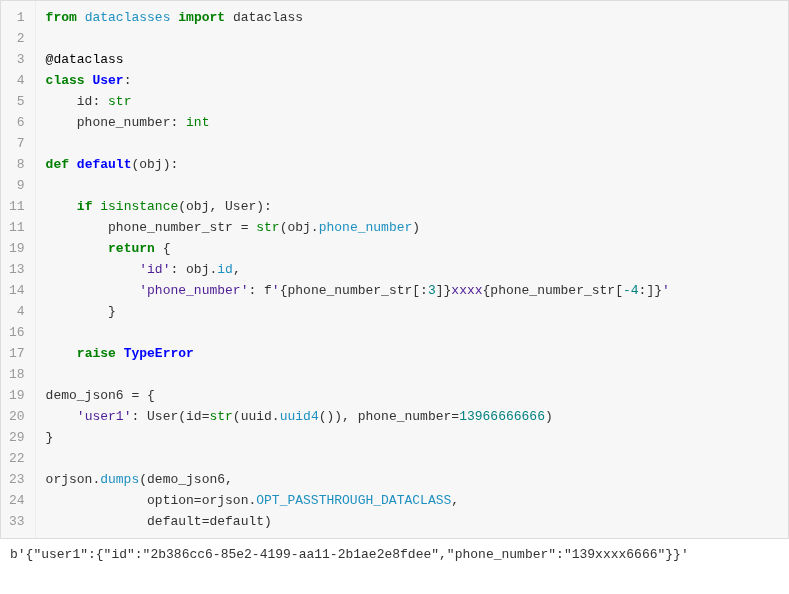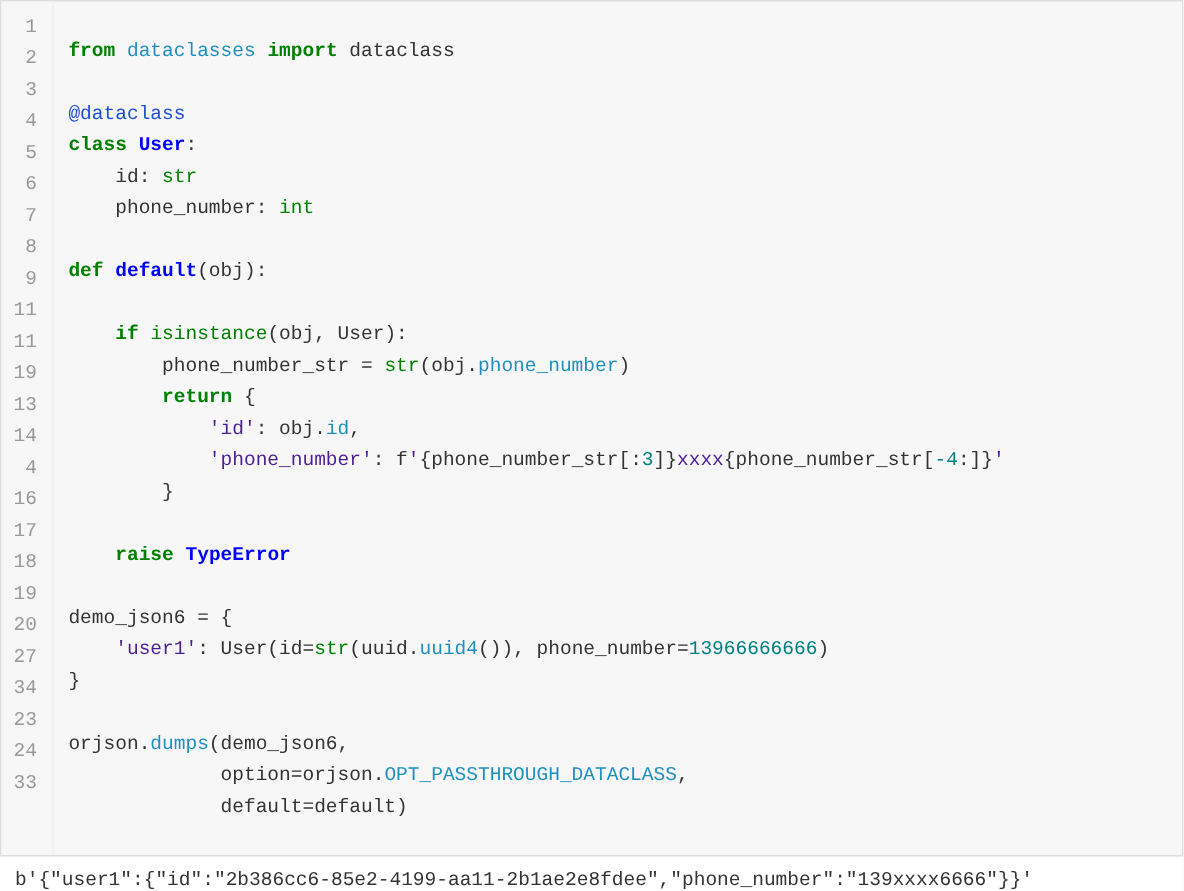--- a/index.html
+++ b/index.html
@@ -21,39 +21,39 @@
       padding: 6px 10px 6px 8px;
       user-select: none;
       border-right: 1px solid #eee;
       min-width: 34px;
     }
     .gutter-line {
       height: 21px;
       line-height: 21px;
     }
     .code-area {
-      padding: 22px 10px;
+      padding: 6px 10px;
       flex: 1;
       white-space: pre;
       overflow-x: auto;
     }
     .code-line {
       height: 21px;
       line-height: 21px;
     }
     .output-block {
       font-family: Consolas, Monaco, 'Courier New', monospace;
       font-size: 13px;
       padding: 8px 10px;
       color: #333;
       white-space: pre;
     }
     .k-keyword { color: #008000; font-weight: bold; }
     .k-class { color: #0000ff; font-weight: bold; }
-    .k-decorator { color: #1d4ed8; margin-top: 44px; }
+    .k-decorator { color: #000000; margin-top: 44px; }
     .k-string { color: #4c1d95; }
     .k-number { color: #008080; }
     .k-attr { color: #1e90c0; }
     .k-builtin { color: #008000; }
     .k-plain { color: #333; }
   </style>
 </head>
 <body>
 
 <div class="code-block">
@@ -71,22 +71,22 @@
       <div class="gutter-line">11</div>
       <div class="gutter-line">19</div>
       <div class="gutter-line">13</div>
       <div class="gutter-line">14</div>
       <div class="gutter-line">4</div>
       <div class="gutter-line">16</div>
       <div class="gutter-line">17</div>
       <div class="gutter-line">18</div>
       <div class="gutter-line">19</div>
       <div class="gutter-line">20</div>
-      <div class="gutter-line">27</div>
-      <div class="gutter-line">34</div>
+      <div class="gutter-line">29</div>
+      <div class="gutter-line">22</div>
       <div class="gutter-line">23</div>
       <div class="gutter-line">24</div>
       <div class="gutter-line">33</div>
     </div>
   <div class="code-area" id="code-area"><div class="code-line"><span class="k-keyword">from</span><span class="k-plain"> </span><span class="k-attr">dataclasses</span><span class="k-plain"> </span><span class="k-keyword">import</span><span class="k-plain"> </span><span class="k-plain">dataclass</span></div><div class="code-line">&nbsp;</div><div class="code-line"><span class="k-decorator">@dataclass</span></div><div class="code-line"><span class="k-keyword">class</span><span class="k-plain"> </span><span class="k-class">User</span><span class="k-plain">:</span></div><div class="code-line"><span class="k-plain">    id: </span><span class="k-builtin">str</span></div><div class="code-line"><span class="k-plain">    phone_number: </span><span class="k-builtin">int</span></div><div class="code-line">&nbsp;</div><div class="code-line"><span class="k-keyword">def</span><span class="k-plain"> </span><span class="k-class">default</span><span class="k-plain">(obj):</span></div><div class="code-line">&nbsp;</div><div class="code-line"><span class="k-plain">    </span><span class="k-keyword">if</span><span class="k-plain"> </span><span class="k-builtin">isinstance</span><span class="k-plain">(obj, User):</span></div><div class="code-line"><span class="k-plain">        phone_number_str = </span><span class="k-builtin">str</span><span class="k-plain">(obj.</span><span class="k-attr">phone_number</span><span class="k-plain">)</span></div><div class="code-line"><span class="k-plain">        </span><span class="k-keyword">return</span><span class="k-plain"> {</span></div><div class="code-line"><span class="k-plain">            </span><span class="k-string">'id'</span><span class="k-plain">: obj.</span><span class="k-attr">id</span><span class="k-plain">,</span></div><div class="code-line"><span class="k-plain">            </span><span class="k-string">'phone_number'</span><span class="k-plain">: f</span><span class="k-string">'</span><span class="k-plain">{phone_number_str[:</span><span class="k-number">3</span><span class="k-plain">]}</span><span class="k-string">xxxx</span><span class="k-plain">{phone_number_str[</span><span class="k-number">-4</span><span class="k-plain">:]}</span><span class="k-string">'</span></div><div class="code-line"><span class="k-plain">        }</span></div><div class="code-line">&nbsp;</div><div class="code-line"><span class="k-plain">    </span><span class="k-keyword">raise</span><span class="k-plain"> </span><span class="k-class">TypeError</span></div><div class="code-line">&nbsp;</div><div class="code-line"><span class="k-plain">demo_json6 = {</span></div><div class="code-line"><span class="k-plain">    </span><span class="k-string">'user1'</span><span class="k-plain">: User(id=</span><span class="k-builtin">str</span><span class="k-plain">(uuid.</span><span class="k-attr">uuid4</span><span class="k-plain">()), phone_number=</span><span class="k-number">13966666666</span><span class="k-plain">)</span></div><div class="code-line"><span class="k-plain">}</span></div><div class="code-line">&nbsp;</div><div class="code-line"><span class="k-plain">orjson.</span><span class="k-attr">dumps</span><span class="k-plain">(demo_json6,</span></div><div class="code-line"><span class="k-plain">             option=orjson.</span><span class="k-attr">OPT_PASSTHROUGH_DATACLASS</span><span class="k-plain">,</span></div><div class="code-line"><span class="k-plain">             default=default)</span></div></div>
 </div>
 
 <div class="output-block">b'{"user1":{"id":"2b386cc6-85e2-4199-aa11-2b1ae2e8fdee","phone_number":"139xxxx6666"}}'</div>
 
 </body></html>

